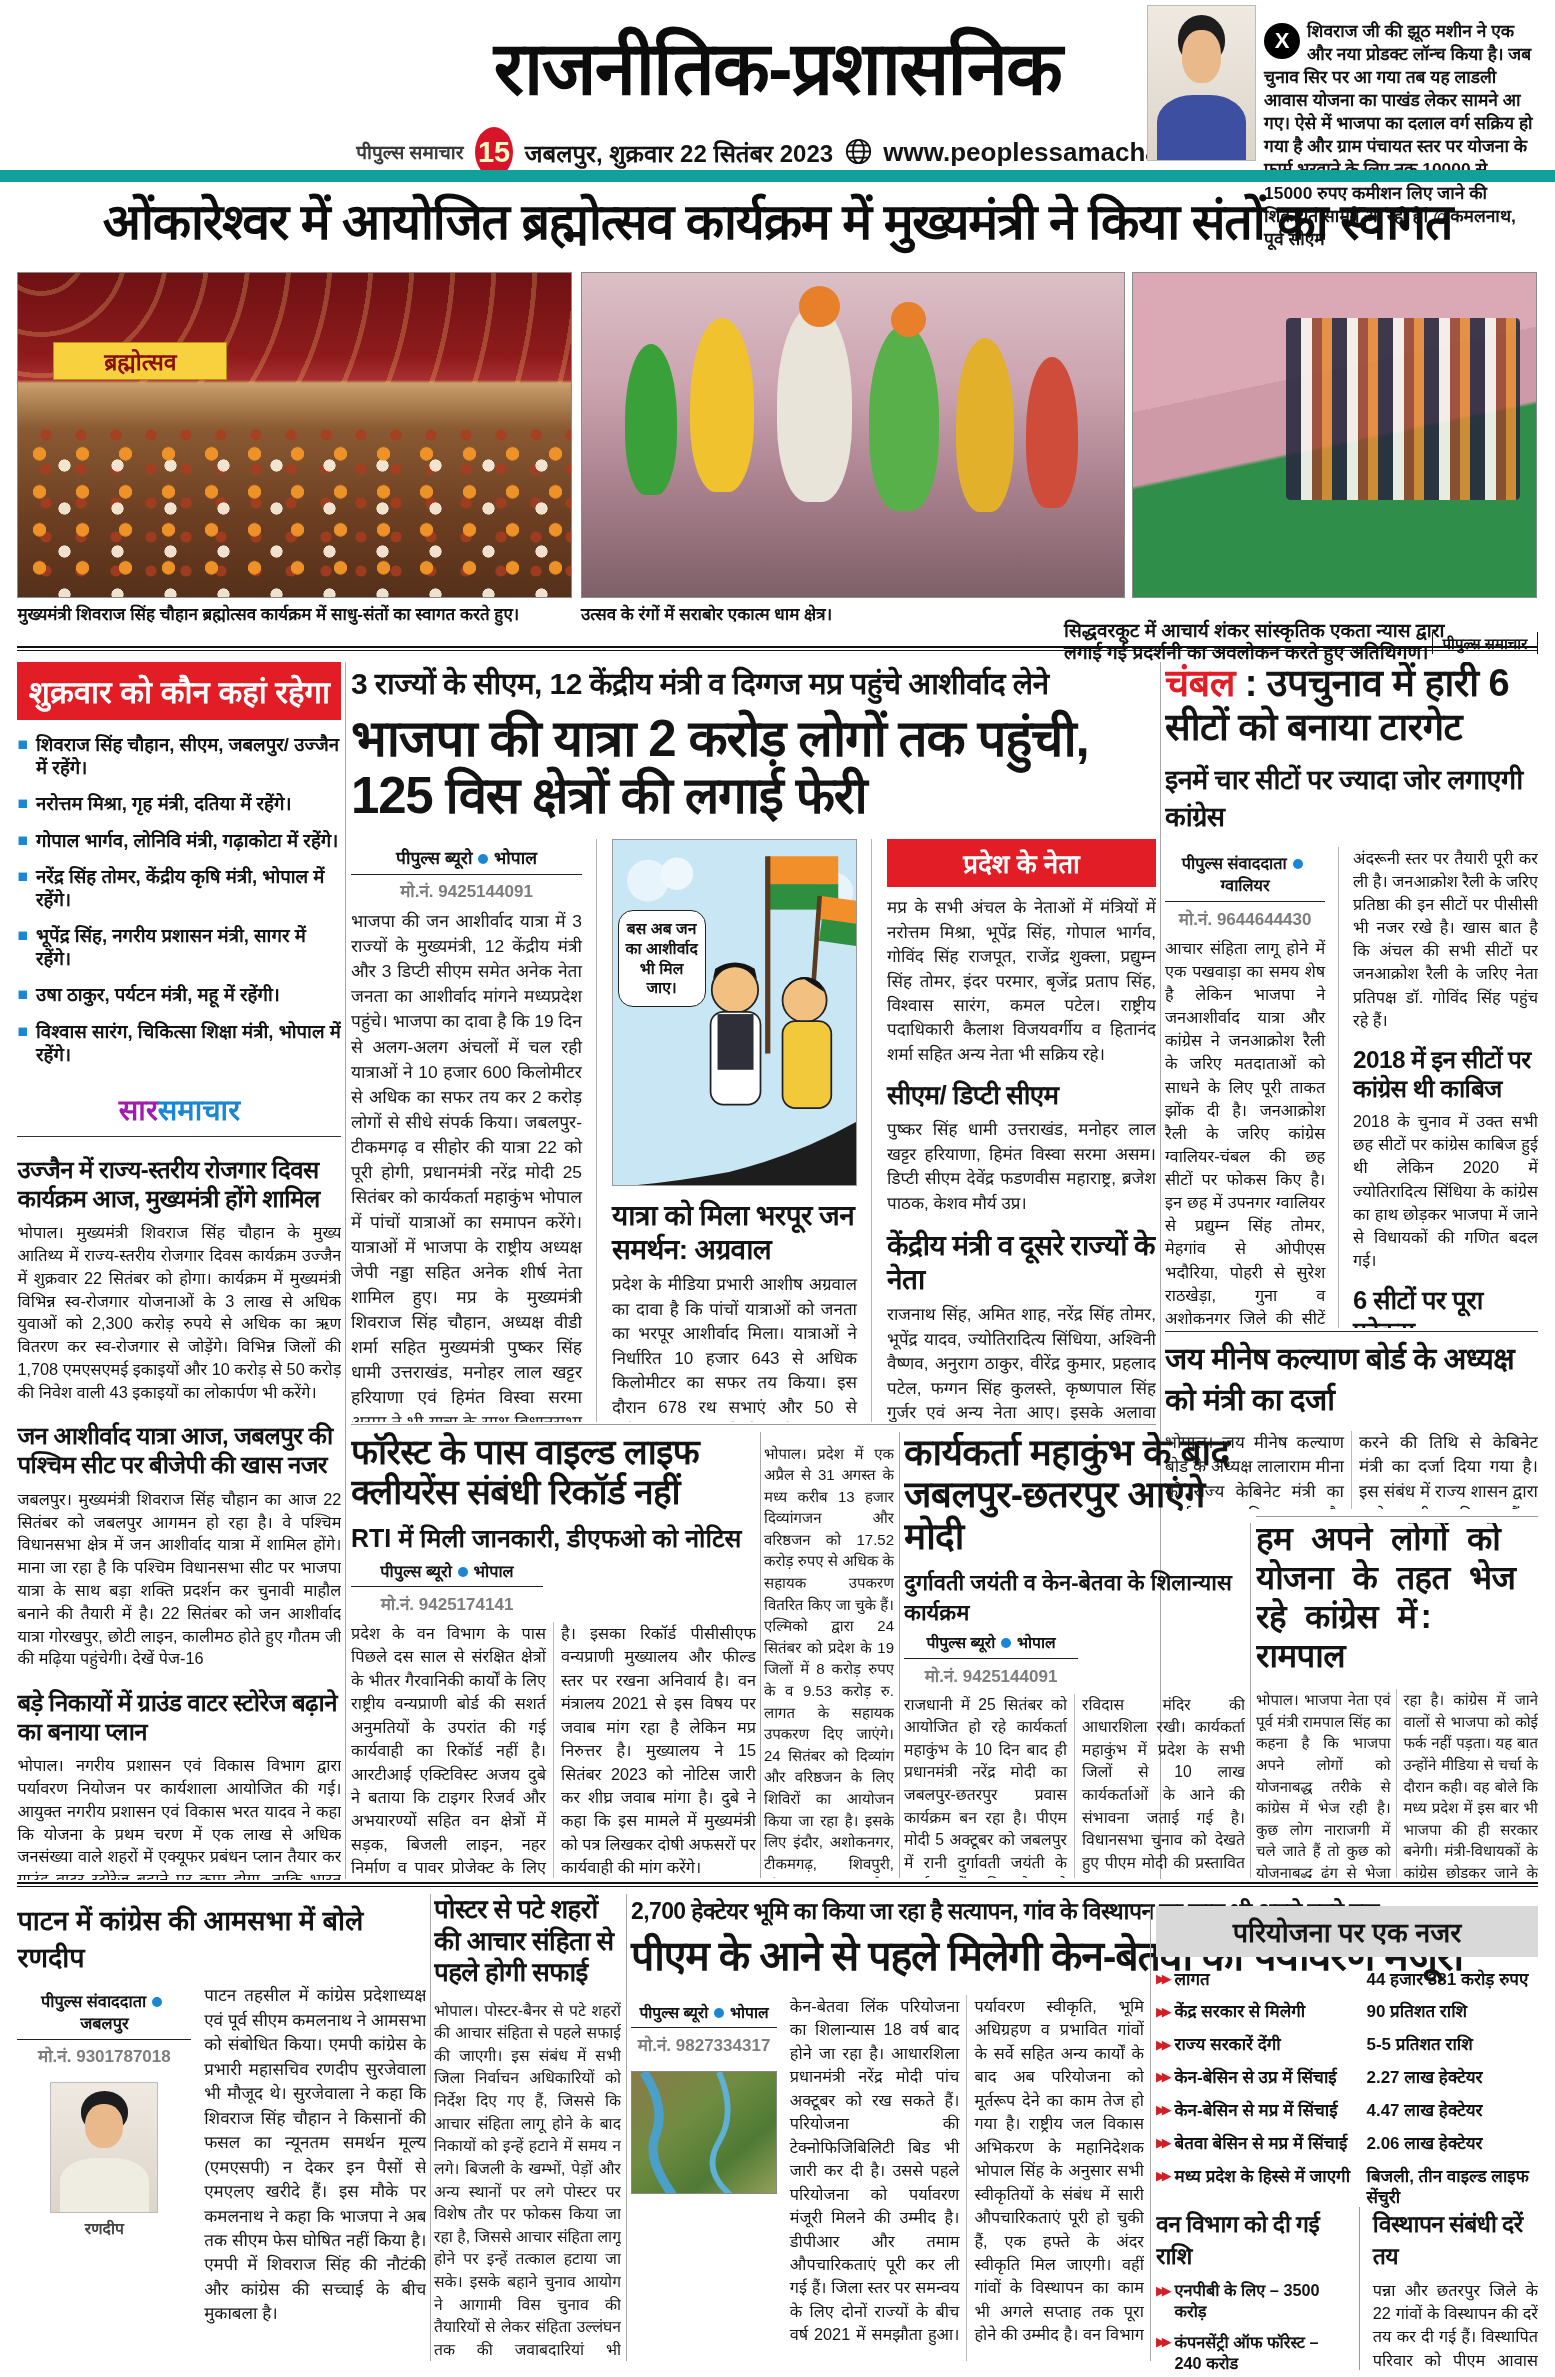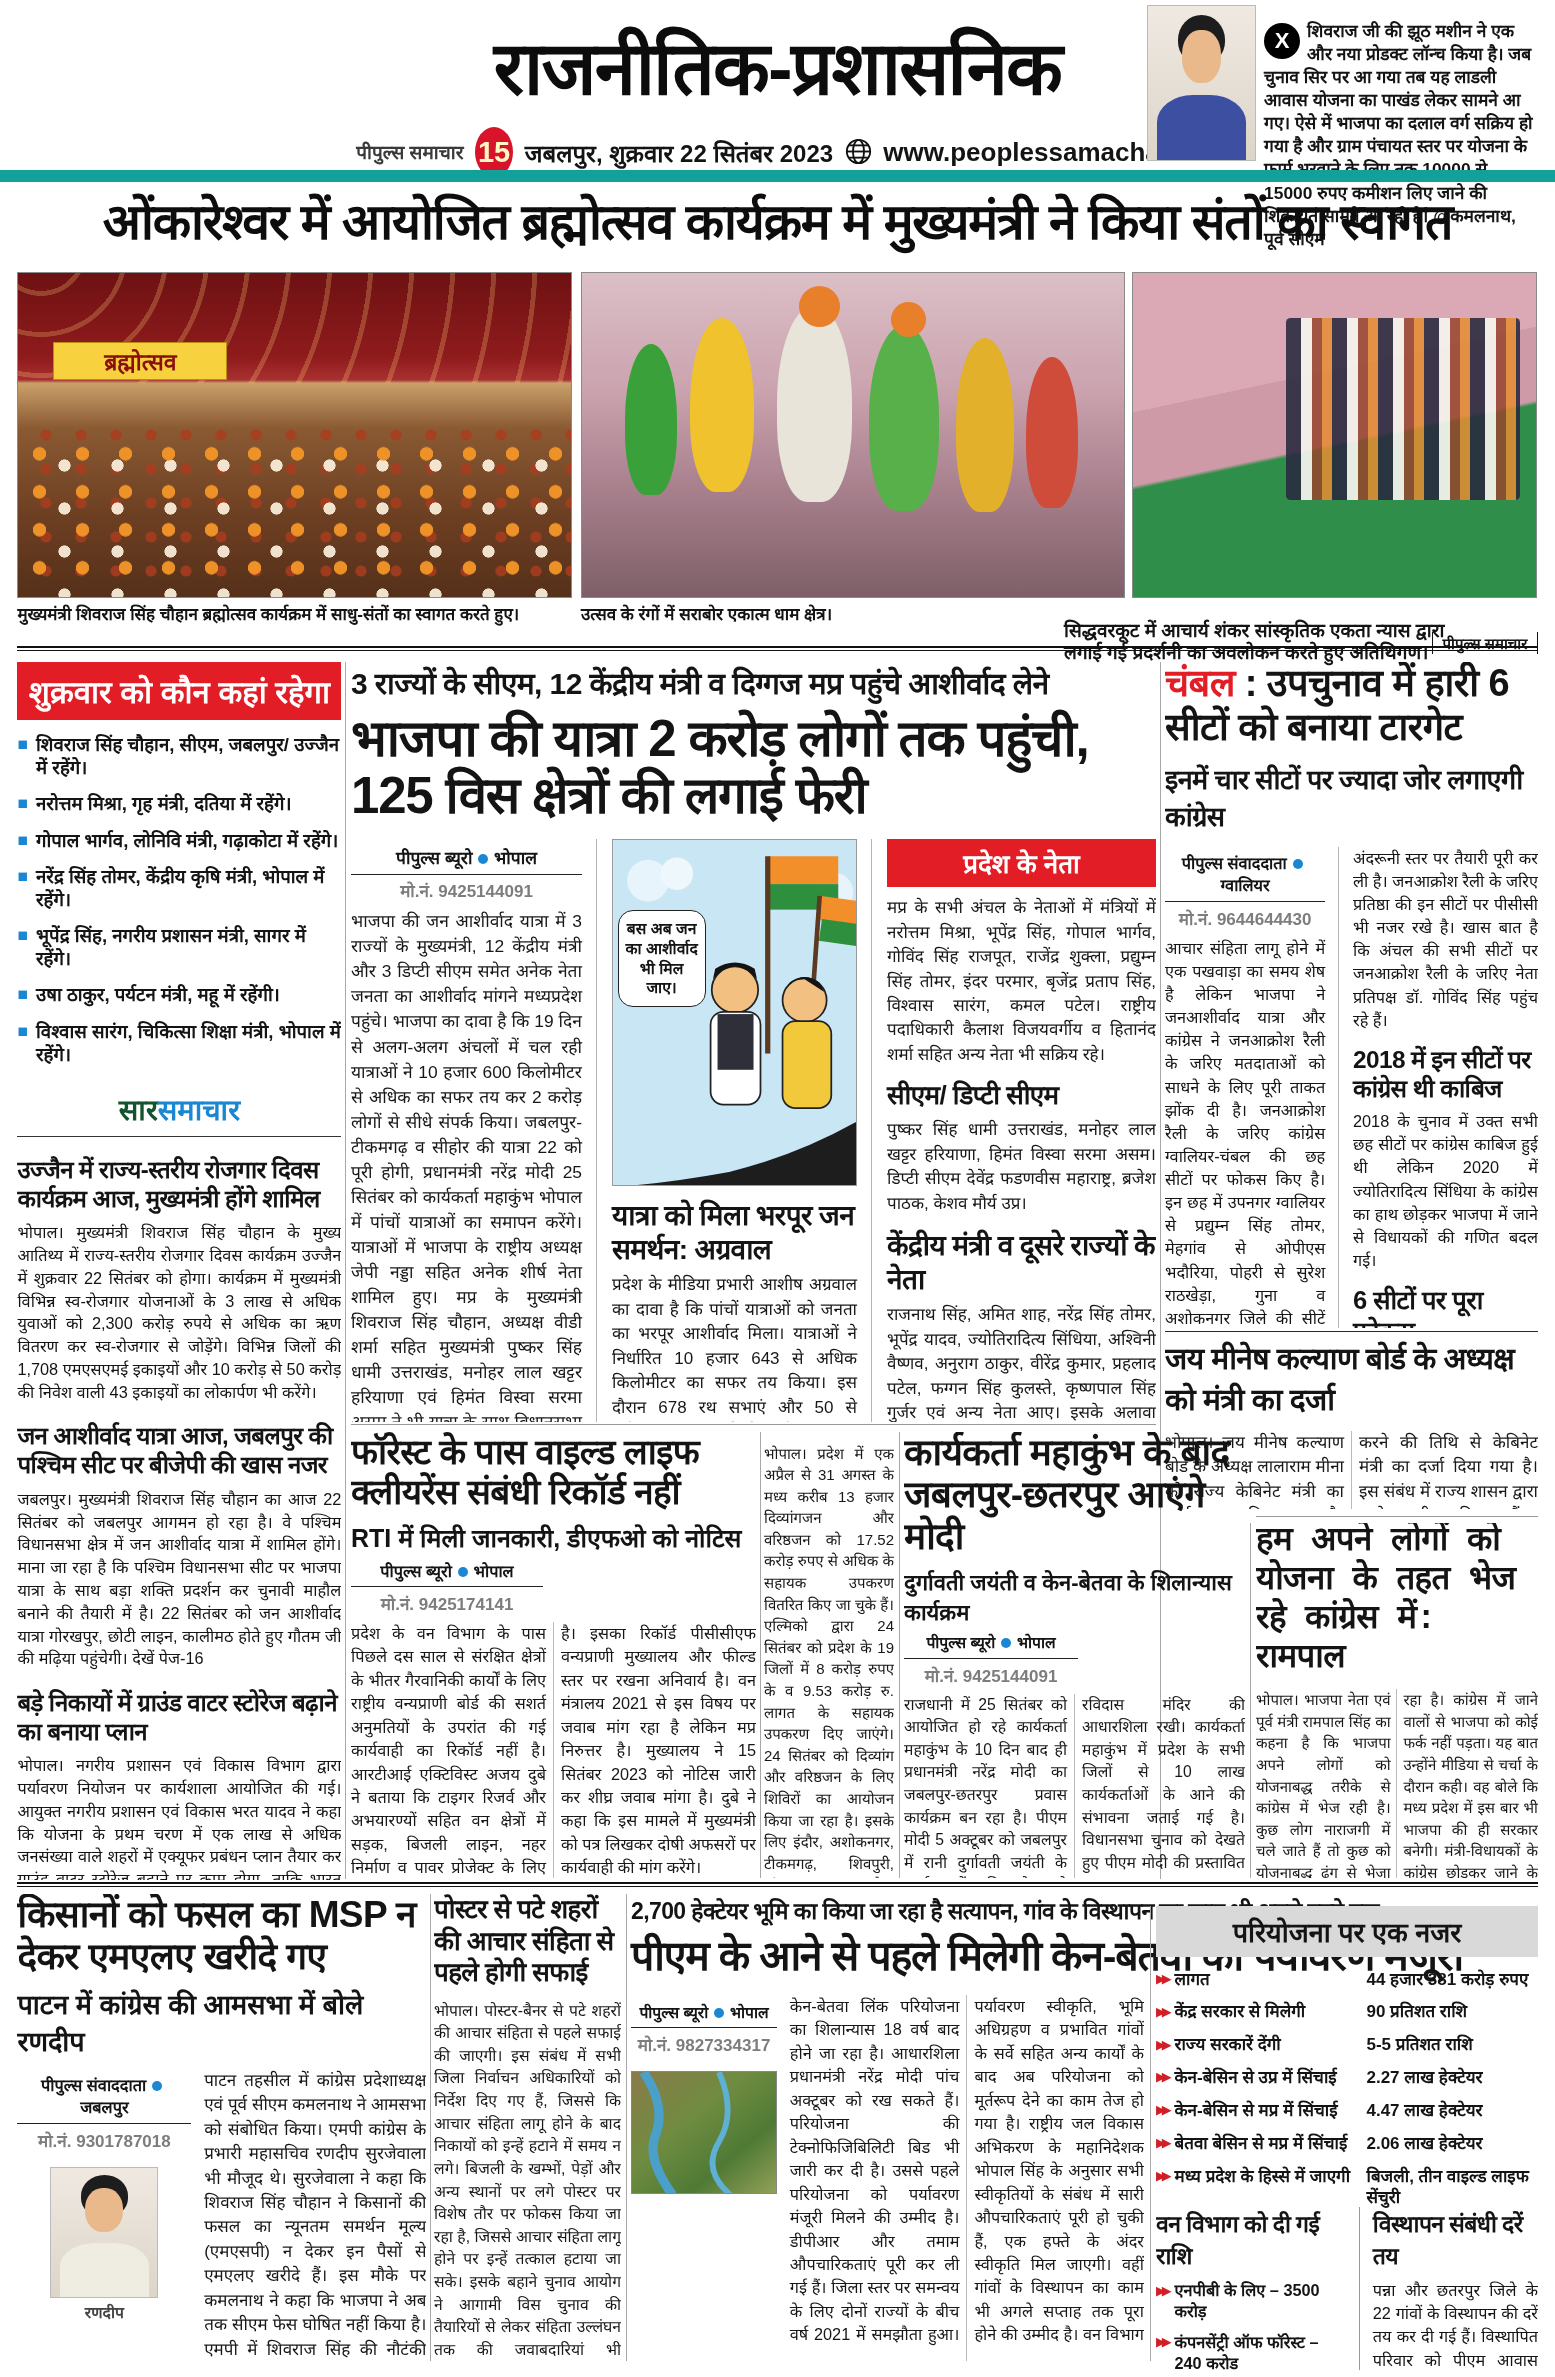--- a/index.html
+++ b/index.html
@@ -68,21 +68,21 @@
   .byl { text-align:center; font-weight:bold; font-size:17.4px; padding:5.8px 0 4.6px; border-bottom:1.2px solid #222; }
   .byl .dot { display:inline-block; width:10px; height:10px; border-radius:50%; background:#1b87d2; margin:0 5.8px; }
   .phone { text-align:center; color:#7d7d7d; font-weight:bold; font-size:17px; padding:4.6px 0 7px; }
 
   
   .leftcol { left:17.4px; top:662px; width:324px; height:1218px; overflow:hidden; }
   .schedule-head { background:#e21d25; color:#fff; text-align:center; font-size:31px; font-weight:800; padding:8.1px 0; }
   .schsomeitem { display:flex; gap:8.1px; margin-top:12.8px; font-size:18.6px; font-weight:600; line-height:1.25; }
   .sq { color:#1b87d2; font-size:17.4px; line-height:1.35; }
   .saar-head { text-align:center; font-size:29px; font-weight:800; margin-top:23px; padding-bottom:8.1px; border-bottom:1.2px solid #333; }
-  .saar-red { color:#14532d; } .saar-blue { color:#1b87d2; }
+  .saar-red { color:#a21caf; } .saar-blue { color:#1b87d2; }
   .saar-hl { font-size:24px; font-weight:800; line-height:1.22; margin-top:17.4px; letter-spacing:-0.6px; }
   .saar-bd { font-size:16.3px; line-height:1.4; text-align:justify; margin-top:8.1px; }
 
   
   .centercol { left:351px; top:662px; width:805px; height:760px; overflow:hidden; }
   .main-hl { font-size:51px; font-weight:900; line-height:1.12; letter-spacing:-1.2px; margin-top:7px; }
   .main-grid { display:flex; gap:15px; margin-top:15px; }
   .main-grid > div { min-width:0; }
   .mcA { width:246px; border-right:0.6px solid #b5b5b5; padding-right:14px; }
   .mcB { width:260px; border-right:0.6px solid #b5b5b5; padding-right:14px; }
@@ -373,21 +373,20 @@
 <div class="thinrule" style="left:1256px;width:282px;top:1516px;"></div>
 
 <div class="abs rampal">
   <div class="r-hl">हम अपने लोगों को योजना के तहत भेज रहे कांग्रेस में: रामपाल</div>
   <div class="cols2 body-txt" style="font-size:15px;margin-top:10.5px;column-gap:12.8px;">भोपाल। भाजपा नेता एवं पूर्व मंत्री रामपाल सिंह का कहना है कि भाजपा अपने लोगों को योजनाबद्ध तरीके से कांग्रेस में भेज रही है। कुछ लोग नाराजगी में चले जाते हैं तो कुछ को योजनाबद्ध ढंग से भेजा जा रहा है कि जाएं और देखकर आएं क्या चल रहा है। कांग्रेस में जाने वालों से भाजपा को कोई फर्क नहीं पड़ता। यह बात उन्होंने मीडिया से चर्चा के दौरान कही। वह बोले कि मध्य प्रदेश में इस बार भी भाजपा की ही सरकार बनेगी। मंत्री-विधायकों के कांग्रेस छोड़कर जाने के सवाल पर उन्होंने यह बात कही।</div>
 </div>
 
 <div class="dblrule" style="left:17.4px;right:17.4px;top:1882px;"></div>
 
 <div class="abs msp">
-  <div class="msp-hl">किसानों को फसल का MSP न देकर एमएलए खरीदे गए</div>
   <div class="msp-sub">पाटन में कांग्रेस की आमसभा में बोले रणदीप</div>
   <div class="msp-grid">
     <div style="width:174px;flex:none;">
       <div class="byl" style="font-size:16.3px;">
         <span>पीपुल्स संवाददाता</span><span class="dot"></span><span>जबलपुर</span>
       </div>
       <div class="phone">मो.नं. 9301787018</div>
       <div class="rd-ph person-ph">
         <div class="ph-body rd-body"></div>
           <div class="ph-hair"></div>

